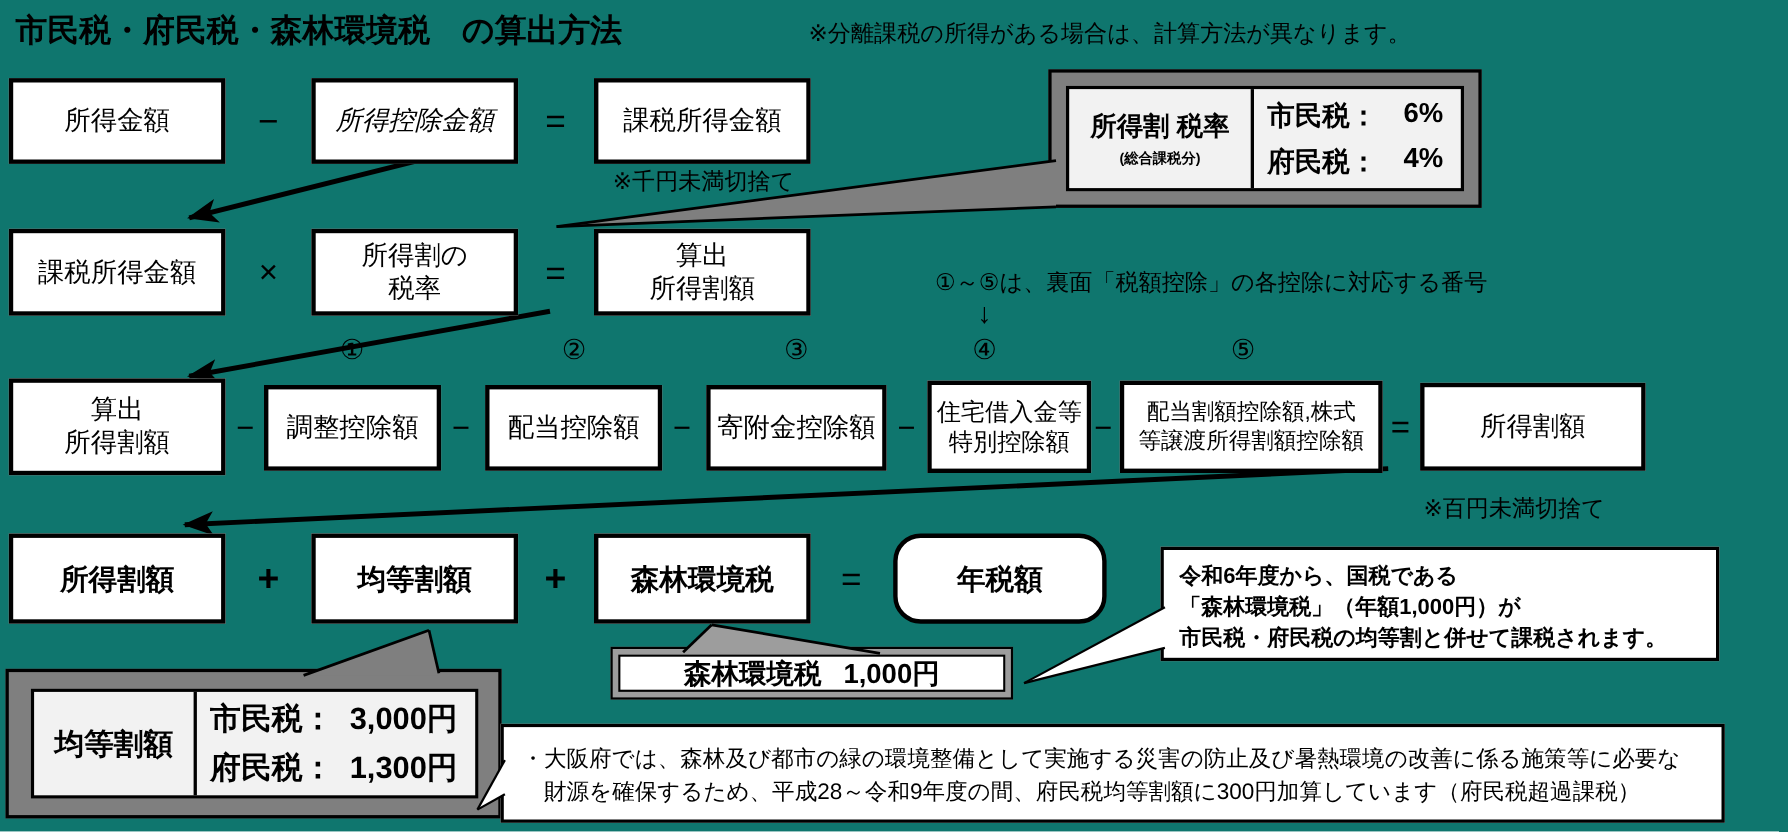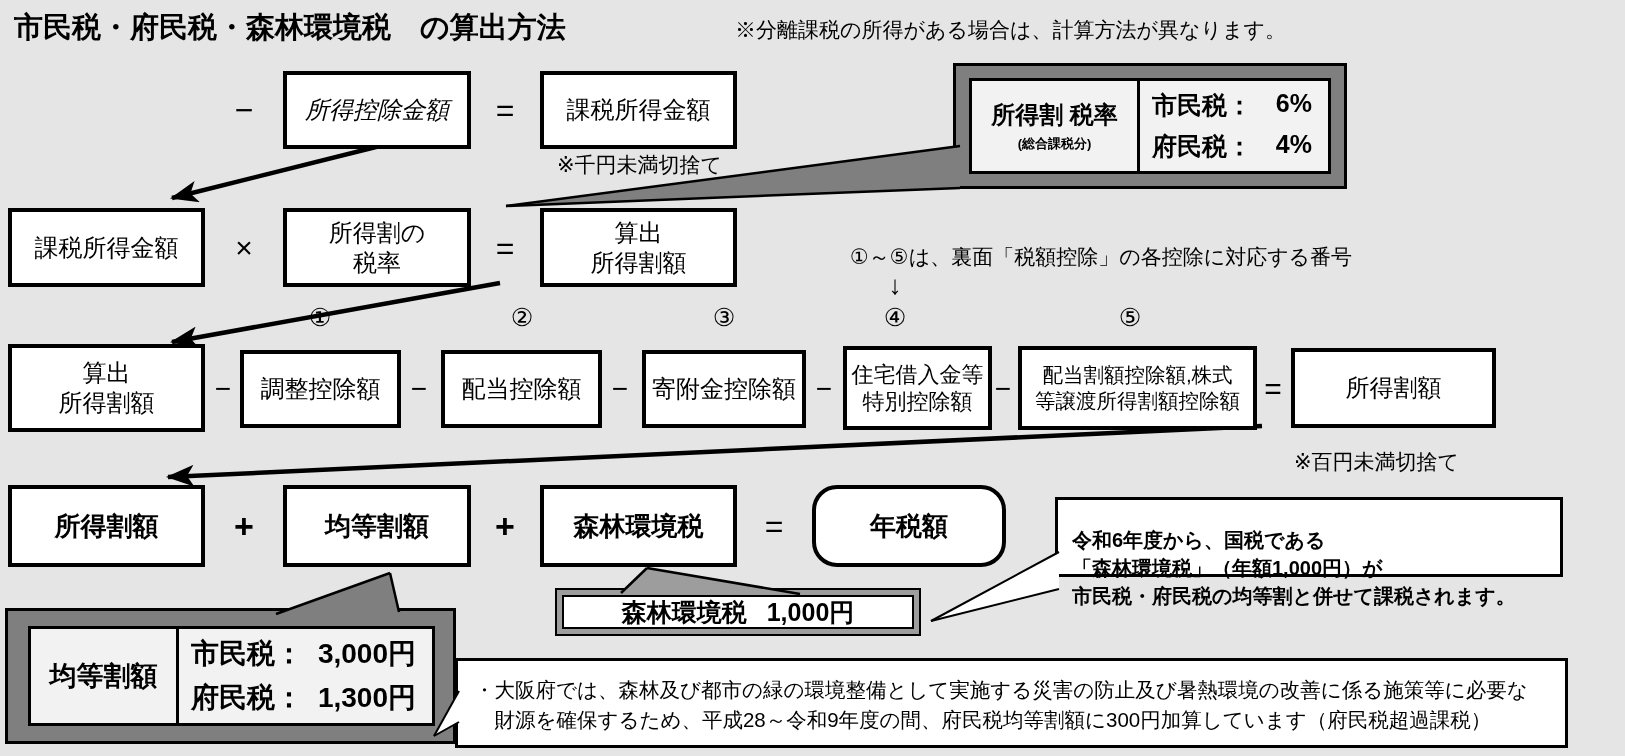--- a/index.html
+++ b/index.html
@@ -1,37 +1,37 @@
 <!DOCTYPE html>
 <html><head>
 <meta charset="utf-8">
 <style>
   * { box-sizing: border-box; margin: 0; padding: 0; }
   html,body { background:#fff; }
   body { font-family: "Liberation Sans", "DejaVu Sans", sans-serif; color:#000; }
-  #stage { position:relative; width:1625px; height:756px; background:#e5e5e5; overflow:hidden; }
+  #stage { position:relative; width:1625px; height:756px; background:#0f766e; overflow:hidden; }
 
   svg.layer { position:absolute; left:0; top:0; z-index:1; pointer-events:none; }
   svg.layer.over { z-index:3; }
 
   .box {
     position:absolute; border:4px solid #000; background:#fff;
     display:flex; align-items:center; justify-content:center;
     text-align:center; font-size:24px; line-height:1.25;
     white-space:pre-line; z-index:2;
   }
   .box.bold { font-weight:bold; font-size:26px; }
   .op {
     position:absolute; display:flex; align-items:center; justify-content:center;
     font-size:32px; z-index:2;
   }
   .op.bold { font-weight:bold; font-size:34px; }
   .note { position:absolute; font-size:21px; z-index:2; white-space:nowrap; }
   .title { position:absolute; left:14px; top:8px; font-size:29px; font-weight:bold; z-index:2; white-space:nowrap; }
-  .topnote { position:absolute; left:735px; top:16px; font-size:21px; z-index:2; white-space:nowrap;font-family:Liberation Serif, serif; }
+  .topnote { position:absolute; left:735px; top:16px; font-size:21px; z-index:2; white-space:nowrap; }
   .circled { position:absolute; top:303px; width:44px; text-align:center; font-size:25px; z-index:2; }
   .legend { position:absolute; left:850px; top:243px; font-size:21px; z-index:2; white-space:nowrap; }
   .legend-arrow { position:absolute; left:873px; top:270px; width:44px; text-align:center; font-size:26px; z-index:2; }
 
   
   .gray-frame { position:absolute; background:#7f7f7f; border:3px solid #000; z-index:2; }
   .gray-inner { position:absolute; background:#f2f2f2; border:3px solid #000; display:flex; }
   .rate-frame { left:953px; top:63px; width:394px; height:126px;padding-left:36px; }
   .rate-inner { left:13px; top:12px; right:13px; bottom:12px; }
   .rate-head { width:168px; border-right:3px solid #000; display:flex; flex-direction:column; align-items:center; justify-content:center; }
@@ -43,21 +43,21 @@
   .pc-frame { left:5px; top:608px; width:451px; height:136px; }
   .pc-inner { left:20px; top:15px; right:18px; bottom:15px; }
   .pc-label { width:148px; border-right:3px solid #000; display:flex; align-items:center; justify-content:center; font-size:27px; font-weight:bold; }
   .pc-vals { flex:1; display:flex; flex-direction:column; justify-content:space-around; padding:3px 16px 3px 12px; }
   .pc-vals .vrow { display:flex; justify-content:space-between; font-size:28px; font-weight:bold; }
 
   .forest-frame { position:absolute; left:555px; top:588px; width:366px; height:48px; background:#9d9d9d; border:2px solid #000; padding:5px; z-index:2; }
   .forest-inner { width:100%; height:100%; background:#fff; border:2px solid #000; display:flex; align-items:center; justify-content:center; gap:20px; font-size:25px; font-weight:bold; }
 
   .white-callout { position:absolute; background:#fff; border:3px solid #000; z-index:2; }
-  .forest-note { left:1055px; top:497px; width:508px; height:80px; padding:26px 14px; font-size:20px; font-weight:bold; line-height:1.4; white-space:nowrap; }
+  .forest-note { left:1055px; top:497px; width:508px; height:104px; padding:10px 14px; font-size:20px; font-weight:bold; line-height:1.4; white-space:nowrap; }
   .osaka-note { left:455px; top:658px; width:1113px; height:90px; padding:14px 16px 8px; font-size:20.5px; line-height:1.45; white-space:nowrap; }
 </style>
 </head>
 <body>
 
 <div id="stage">
 
   <svg class="layer" width="1625" height="756">
     <defs>
       <marker id="ah" markerUnits="userSpaceOnUse" markerWidth="30" markerHeight="22" refX="26" refY="11" orient="auto">
@@ -65,20 +65,21 @@
       </marker>
     </defs>
     <line x1="400" y1="141" x2="172" y2="198" stroke="#000" stroke-width="4.5" marker-end="url(#ah)"></line>
     <line x1="500" y1="283" x2="172" y2="342" stroke="#000" stroke-width="4.5" marker-end="url(#ah)"></line>
     <line x1="1262" y1="426" x2="168" y2="477" stroke="#000" stroke-width="4.5" marker-end="url(#ah)"></line>
   </svg>
 
   <div class="title">市民税・府民税・森林環境税　の算出方法</div>
   <div class="topnote">※分離課税の所得がある場合は、計算方法が異なります。</div>
 
+  <div class="box" style="left:8px;top:71px;width:197px;height:78px;">所得金額</div>
   <div class="op" style="left:222px;top:88px;width:44px;height:44px;">−</div>
   <div class="box" style="left:283px;top:71px;width:188px;height:78px;font-style:italic;">所得控除金額</div>
   <div class="op" style="left:483px;top:88px;width:44px;height:44px;">=</div>
   <div class="box" style="left:540px;top:71px;width:197px;height:78px;">課税所得金額</div>
   <div class="note" style="left:557px;top:151px;">※千円未満切捨て</div>
 
   <div class="gray-frame rate-frame">
     <div class="gray-inner rate-inner">
       <div class="rate-head">
         <div class="l1">所得割 税率</div>

